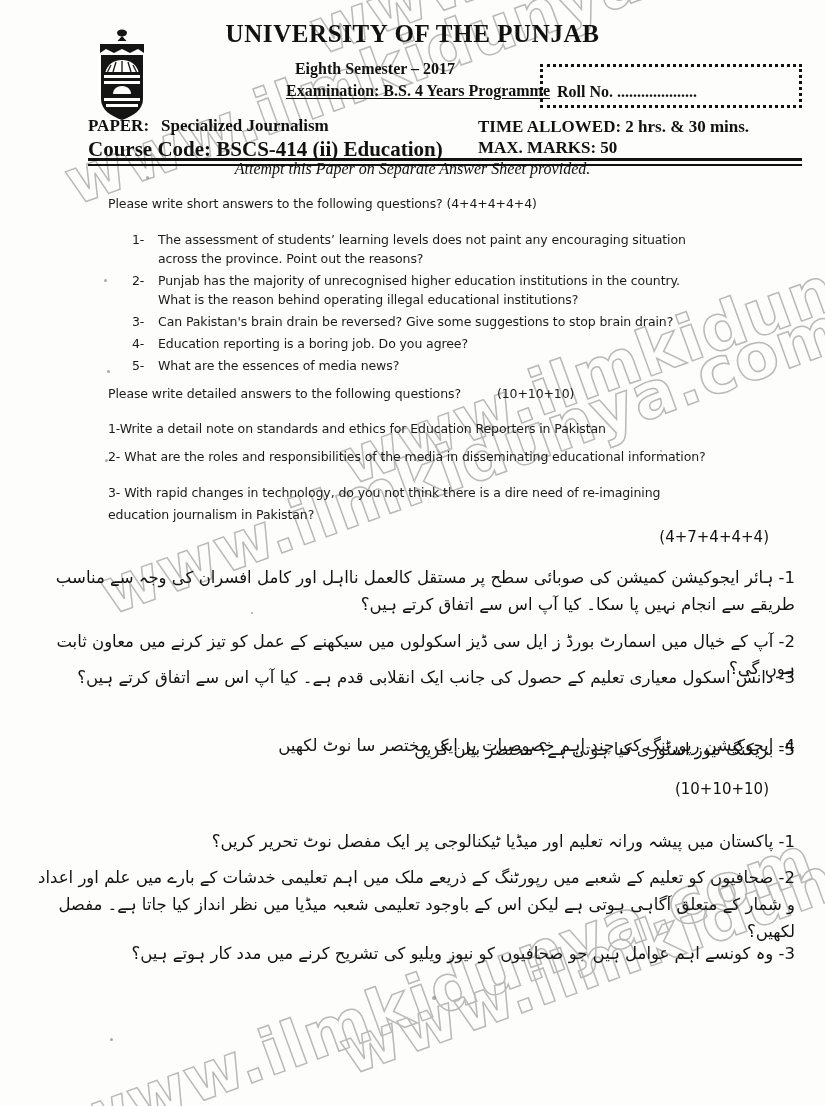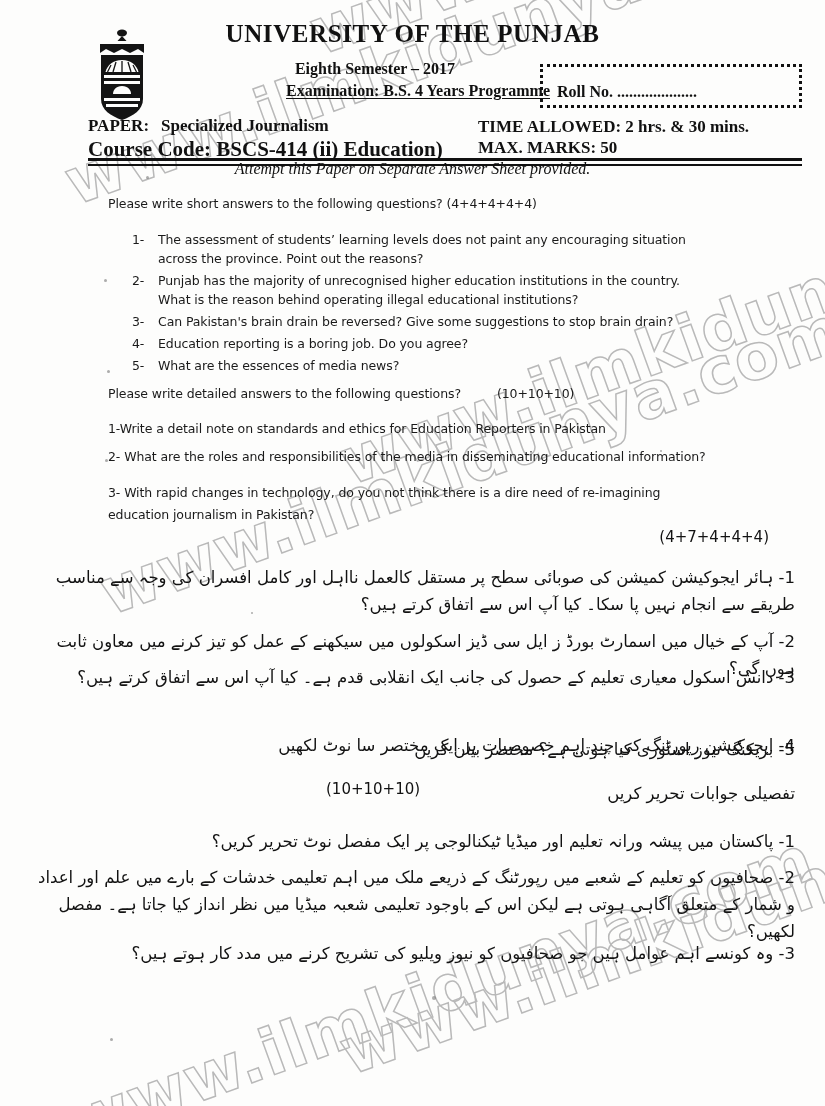--- a/index.html
+++ b/index.html
@@ -353,21 +353,20 @@
 
     <div class="u-row" style="top:172px; left:40px;margin-top:32px;">
       <div class="u-txt">4- ایجوکیشن رپورٹنگ کی چند اہم خصوصیات پر ایک مختصر سا نوٹ لکھیں</div>
     </div>
 
     <div class="u-row" style="top:208px; left:40px;">
       <div class="u-txt">5- بریکنگ نیوز اسٹوری کیا ہوتی ہے؟ مختصر بیان کریں</div>
     </div>
 
     <div class="u-row" style="top:252px; left:300px;">
-      <div class="u-txt">تفصیلی جوابات تحریر کریں</div>
       <div class="u-marks">(10+10+10)</div>
     </div>
 
     <div class="u-row" style="top:300px; left:40px;">
       <div class="u-txt">1- پاکستان میں پیشہ ورانہ تعلیم اور میڈیا ٹیکنالوجی پر ایک مفصل نوٹ تحریر کریں؟</div>
     </div>
 
     <div class="u-row" style="top:336px; left:30px;">
       <div class="u-txt">2- صحافیوں کو تعلیم کے شعبے میں رپورٹنگ کے ذریعے ملک میں اہم تعلیمی خدشات کے بارے میں علم اور اعداد و شمار کے متعلق آگاہی ہوتی ہے لیکن اس کے باوجود تعلیمی شعبہ میڈیا میں نظر انداز کیا جاتا ہے۔ مفصل لکھیں؟</div>
     </div>

